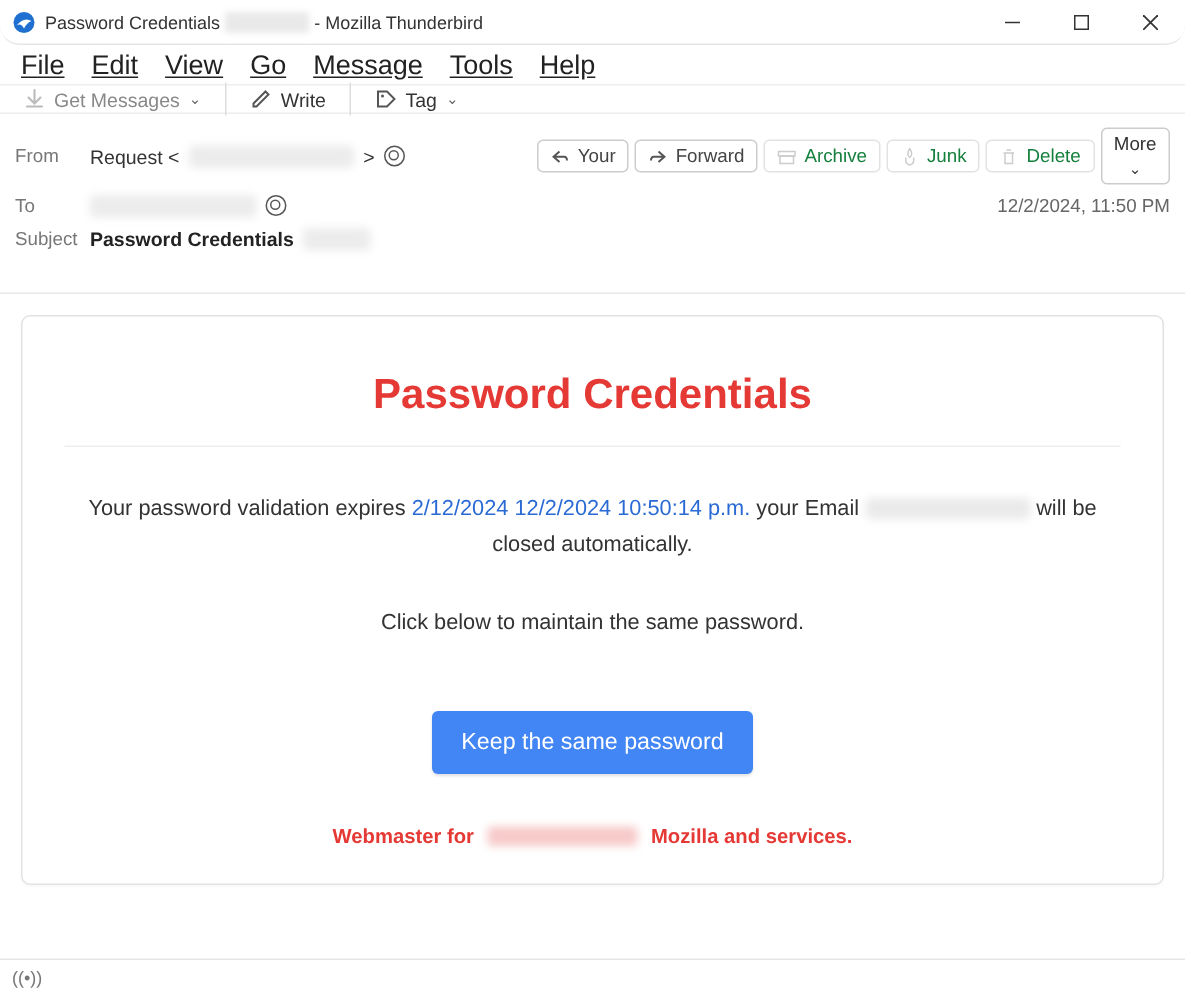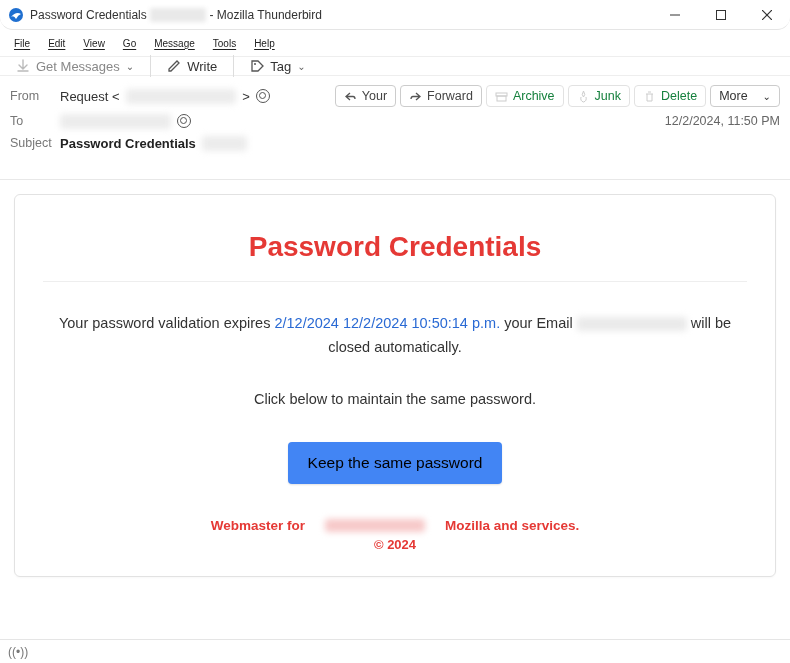--- a/index.html
+++ b/index.html
@@ -5,21 +5,21 @@
 * { box-sizing: border-box; margin: 0; padding: 0; }
 body { font-family: "Segoe UI", Arial, sans-serif; font-size: 13px; background: #fff; width: 790px; height: 663px; overflow: hidden; position: relative; }
 
 .titlebar { height: 30px; display: flex; align-items: center; padding: 0 0 0 8px; border-bottom: 1px solid #e5e5e5; border-radius: 13px; }
 .titlebar .app-icon { width: 16px; height: 16px; margin-right: 6px; }
 .titlebar .title { flex: 1; font-size: 12px; color: #333; }
 .titlebar .redacted { display:inline-block; background:#e9e9e9; color:transparent; border-radius:2px; filter:blur(2px);}
 .win-controls { display: flex; }
 .win-btn { width: 46px; height: 30px; display: flex; align-items: center; justify-content: center; color: #333; cursor: pointer; }
 
-.menubar { height: 26px; display: flex; align-items: center; padding: 0 6px; gap: 2px; font-size: 10px; color: #222; }
+.menubar { height: 26px; display: flex; align-items: center; padding: 0 6px; gap: 2px; font-size: 18px; color: #222; }
 .menubar .menu-item { padding: 2px 8px; cursor: pointer; border-radius: 2px; }
 .menubar .underline { text-decoration: underline; text-underline-offset: 2px; }
 
 .toolbar { height: 20px; display: flex; align-items: center; padding: 0 8px; gap: 8px; border-top: 1px solid #eee; border-bottom: 1px solid #eee; }
 .tbtn { display: flex; align-items: center; gap: 6px; padding: 4px 8px; border-radius: 4px; color: #888; cursor: pointer; font-size: 13px;}
 .tbtn.write { color: #333; }
 .tbtn.tag { color: #333; }
 .tbtn .chev { font-size: 10px; color: #666; }
 .tb-sep { width: 1px; height: 22px; background: #ddd; }
 
@@ -29,32 +29,32 @@
 .header-row .val { color: #333; display:flex; align-items:center; gap:6px;}
 .header-row .val .sub { font-weight: 600; color:#222;}
 .blur { display:inline-block; background:#ececec; color:transparent; border-radius:3px; filter:blur(3px); }
 .contact-icon { width:14px; height:14px; border:1.5px solid #555; border-radius:50%; position:relative; display:inline-block;}
 .contact-icon::after{content:"";position:absolute;width:5px;height:5px;border:1.5px solid #555;border-radius:50%;left:2.5px;top:1.5px;}
 
 .action-row { display:flex; align-items:center; gap:4px; margin-left:auto;}
 .abtn { display:flex; align-items:center; gap:5px; border:1px solid #ccc; border-radius:4px; padding:3px 8px; font-size:12.5px; color:#444; background:#fff; cursor:pointer; }
 .abtn.disabled { color:#15803d; border-color:#e2e2e2; }
 .abtn .ico { width:13px; height:13px; display:inline-block; }
-.more-btn { display:flex; align-items:center; gap:15px; border:1px solid #ccc; border-radius:4px; padding:3px 8px; font-size:12.5px; color:#333; background:#fff; cursor:pointer;}
+.more-btn { display:flex; align-items:center; gap:4px; border:1px solid #ccc; border-radius:4px; padding:3px 8px; font-size:12.5px; color:#333; background:#fff; cursor:pointer;flex-direction:column;}
 .datetime { color:#666; font-size:12.5px; margin-left:auto; }
 
 .body-area { padding: 14px; background:#fff; position:relative; }
 .email-card { border:1px solid #e2e2e2; border-radius:6px; padding: 36px 28px 24px 28px; text-align:center; position:relative; box-shadow: 0 1px 2px rgba(0,0,0,0.03);}
 .email-title { color:#e53935; font-size:28px; font-weight:700; margin-bottom:18px;}
 .hr { border:none; border-top:1px solid #eee; margin: 0 0 30px 0;}
 .body-text { color:#333; font-size:14.5px; line-height:1.65; }
 .body-text .link { color:#2a6ad4; }
 .body-text .blur2 { display:inline-block; background:#eaeaea; width:110px; height:14px; border-radius:3px; filter:blur(3px); vertical-align:middle;}
-.cta { display:inline-block; background:#4285f4; color:#000000; border:none; border-radius:4px; padding:12px 20px; font-size:15.5px; margin-top:30px; cursor:pointer; box-shadow:0 1px 2px rgba(0,0,0,0.12);}
-.footer-text { margin-top:34px; color:#e53935; font-size:13.5px; font-weight:600; display:flex; align-items:center; justify-content:center; gap:20px;}
+.cta { display:inline-block; background:#4285f4; color:#ffffff; border:none; border-radius:4px; padding:12px 20px; font-size:15.5px; margin-top:46px; cursor:pointer; box-shadow:0 1px 2px rgba(0,0,0,0.12);}
+.footer-text { margin-top:34px; color:#e53935; font-size:13.5px; font-weight:600; display:flex; align-items:center; justify-content:center; gap:9px;}
 .footer-text .blur3 { display:inline-block; background:#f7c9c9; width:100px; height:13px; border-radius:3px; filter:blur(3px);}
 .footer-cp { color:#e53935; font-size:13px; font-weight:600; margin-top:4px;}
 
 .statusbar { position:absolute; bottom:0; left:0; right:0; height:24px; border-top:1px solid #e5e5e5; display:flex; align-items:center; padding:0 8px; background:#fff;}
 .statusbar .indicator { color:#777; font-size:12px;}
 
 svg { display:block; }
 </style>
 </head>
 <body>
@@ -214,19 +214,18 @@
     <div class="body-text">
       <span>Your password validation expires </span><span class="link">2/12/2024 12/2/2024 10:50:14 p.m.</span><span> your Email </span> <span class="blur2"></span> <span> will be closed automatically.</span>
     </div>
     <div class="body-text" style="margin-top:28px;">Click below to maintain the same password.</div>
     <button class="cta">Keep the same password</button>
     <div class="footer-text">
       <span>Webmaster for</span>
       <span class="blur3"></span>
       <span>Mozilla and services.</span>
     </div>
-    <div class="footer-cp">© 2024</div>
   </div>
 </div>
 
 <div class="statusbar">
   <span class="indicator">((•))</span>
 </div>
 
 </body></html>

